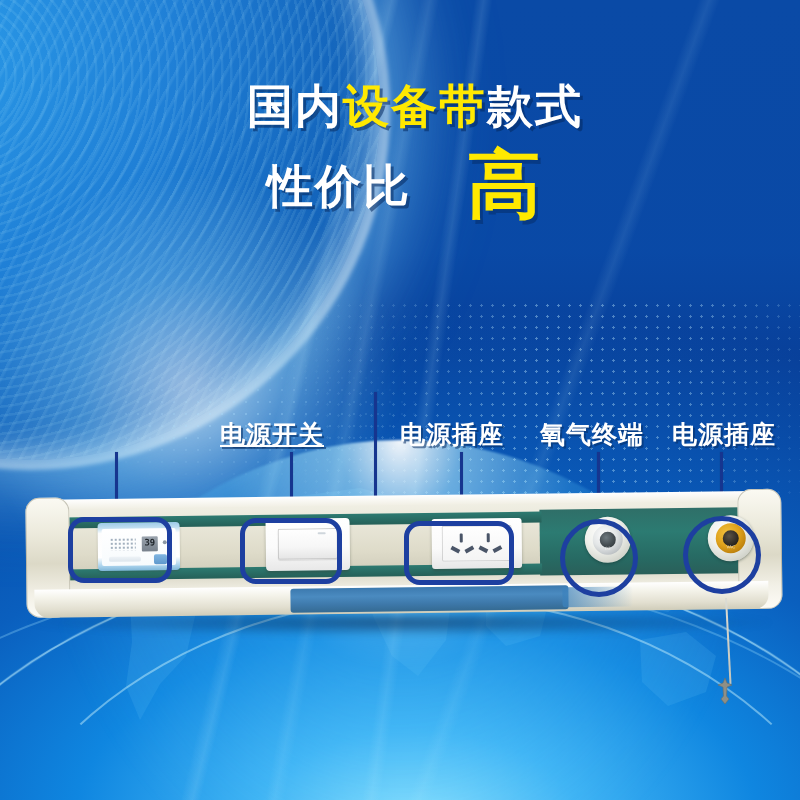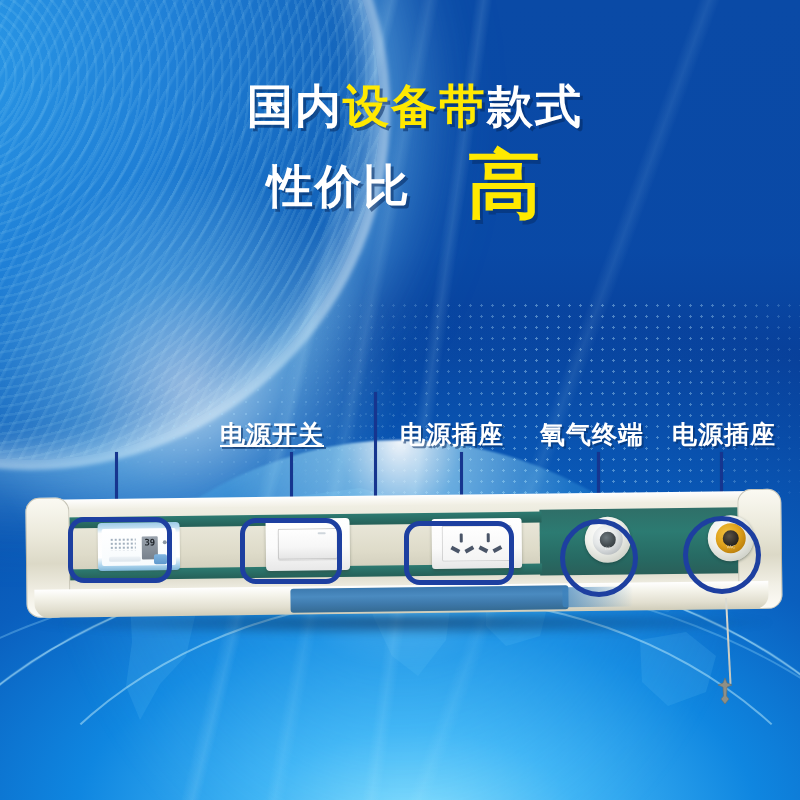--- a/index.html
+++ b/index.html
@@ -225,21 +225,21 @@
     background:linear-gradient(180deg,#ffffff 0%,#f7fbfd 100%);
     border-radius:2px;
   }
   .speaker-grille{
     position:absolute;left:8px;top:9px;width:26px;height:13px;
     background-image:radial-gradient(circle, rgba(120,140,160,0.85) 0.8px, rgba(0,0,0,0) 1px);
     background-size:4px 4px;
     opacity:.8;
   }
   .lcd{
-    position:absolute;left:40px;top:8px;width:16px;height:23px;
+    position:absolute;left:40px;top:8px;width:16px;height:15px;
     background:linear-gradient(180deg,#9aa3ad 0%,#77818c 100%);
     border-radius:1px;
     color:#20262c;
     font-family:"DejaVu Sans Mono","Liberation Mono",monospace;
     font-size:9px;font-weight:bold;line-height:13px;text-align:center;
   }
   .led-dot{
     position:absolute;left:61px;top:12px;width:4px;height:4px;border-radius:50%;
     background:#8c98a4;
   }

